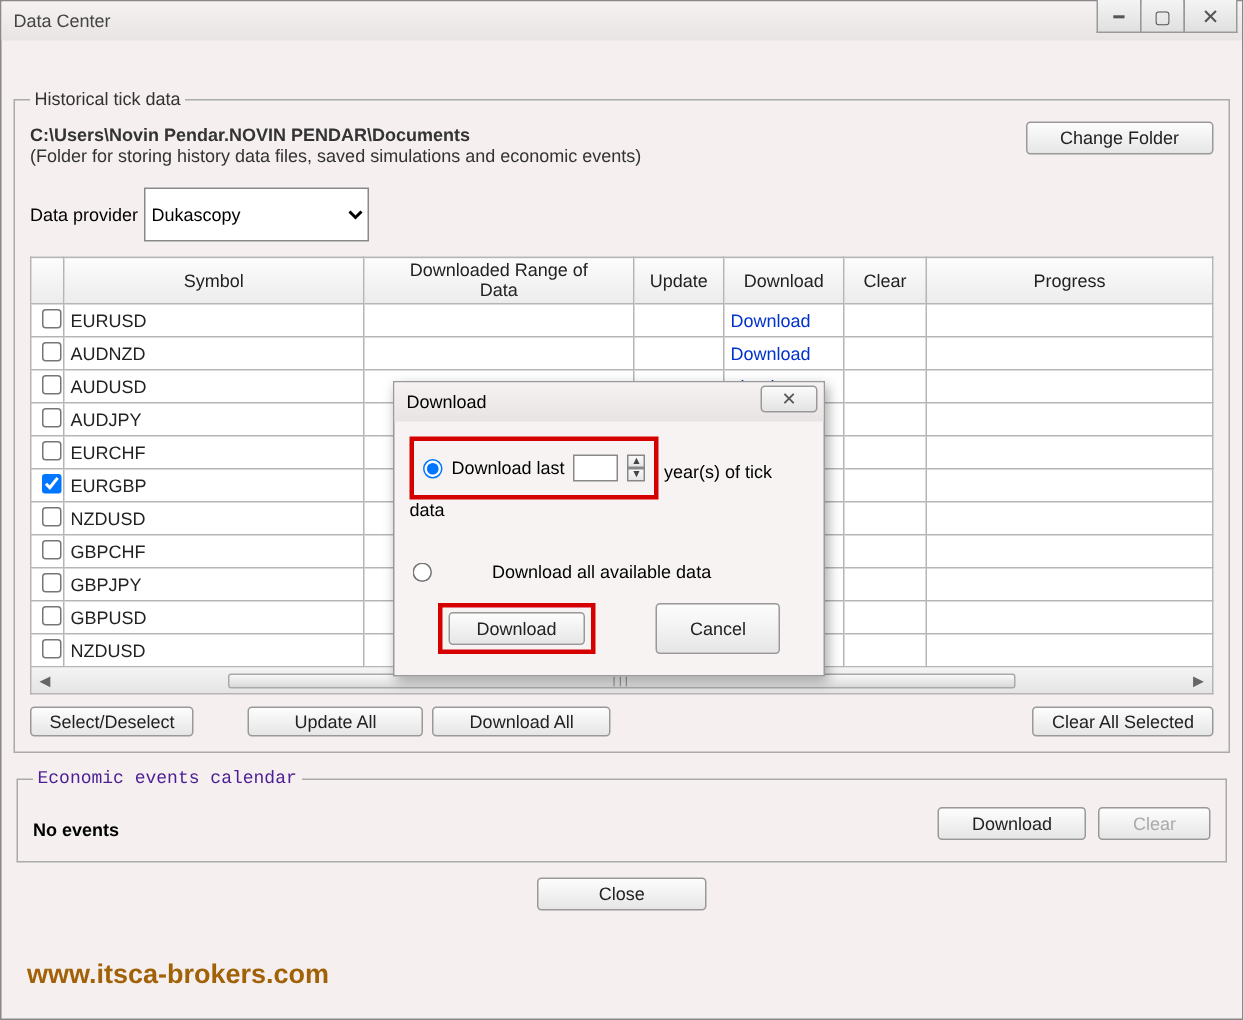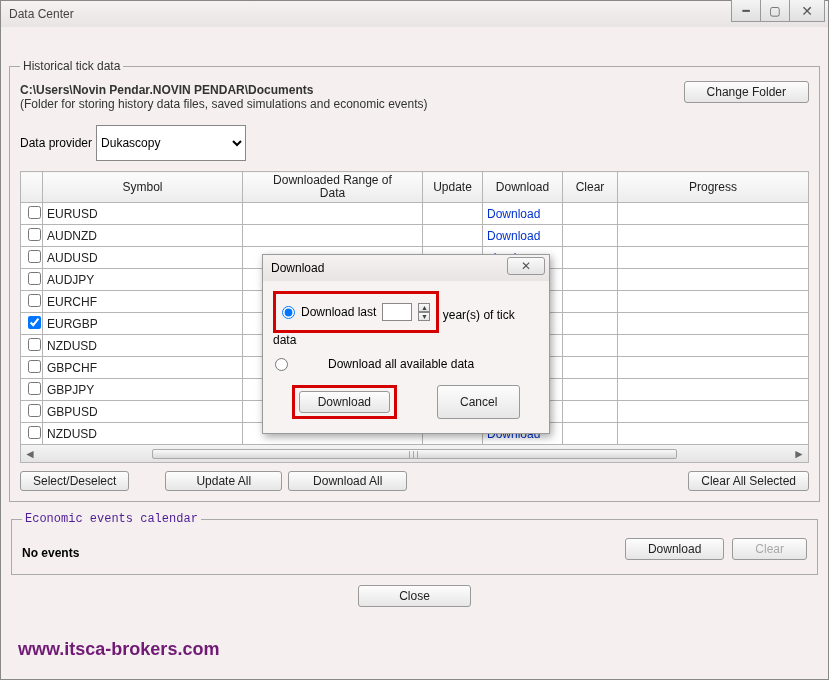--- a/index.html
+++ b/index.html
@@ -35,21 +35,21 @@
     .hsb { height: 18px; background: linear-gradient(#f4f4f4,#e4e4e4); border: 1px solid #b5b5b5; border-top: none; display: flex; align-items: center; justify-content: space-between; margin-top: 0; }
     .hsb .arrow { width: 18px; text-align: center; color: #666; }
     .hsb .track { flex: 1; display: flex; justify-content: center; }
     .hsb .thumb { width: 70%; height: 10px; background: linear-gradient(#f9f9f9, #d9d9d9); border: 1px solid #aaa; border-radius: 2px; display:flex; align-items:center; justify-content:center; color:#888; letter-spacing:2px; font-size:8px; }
     .btnrow { display: flex; gap: 6px; margin-top: 8px; align-items: center; }
     .btnrow .spacer { flex: 1; }
     fieldset.econ { border: 1px solid #aaa; padding: 10px 10px 14px 10px; margin-top: 10px; }
     fieldset.econ > legend { color: #4c1d95; padding: 0 3px; font-family: Liberation Mono, monospace; }
     .noevt { font-weight: bold; margin-top: 10px; }
     .footer-row { margin-top: 10px; display: flex; align-items: center; justify-content: center; position: relative; }
-    .watermark { position: absolute; left: 18px; bottom: 20px; color: #701a75; font-weight: bold; font-size: 18px; font-family: Arial; }
+    .watermark { position: absolute; left: 18px; bottom: 20px; color: #a16207; font-weight: bold; font-size: 18px; font-family: Arial; }
     
     .modal { position: absolute; left: 262px; top: 254px; width: 288px; background: #f7f3f3; border: 1px solid #9a9a9a; box-shadow: 2px 3px 8px rgba(0,0,0,.35); }
     .modal .mtitle { height: 26px; background: linear-gradient(#f7f2f2,#e9e4e4); display: flex; align-items: center; padding-left: 8px; position: relative; }
     .modal .mclose { position: absolute; right: 4px; top: 2px; width: 38px; height: 18px; border: 1px solid #999; border-radius: 3px; background: linear-gradient(#fafafa,#e4e4e4); display:flex; align-items:center; justify-content:center; color:#555; font-family: Arial; }
     .modal .mbody { padding: 10px 10px 14px 10px; }
     .radio-row { display: flex; align-items: center; gap: 6px; margin: 6px 2px; }
     input.spin { width: 30px; height: 18px; border: 1px solid #888; }
     .spinbtns { display:flex; flex-direction:column; }
     .spinbtns span { width: 12px; height: 9px; border:1px solid #888; background:linear-gradient(#fafafa,#e6e6e6); font-size:7px; line-height:7px; text-align:center; color:#444; }
     .redbox { border: 3px solid #d50000; padding: 3px 4px; display: inline-flex; align-items: center; }
@@ -262,21 +262,21 @@
           <span>Download last</span>
           <input class="spin" value="" style="">
           <span class="spinbtns">
               <span>▲</span>
               <span>▼</span>
             </span>
         </span>
       </span>
       <span>year(s) of tick data</span>
 
-      <div class="radio-row" style="margin-top:10px;gap:40px;">
+      <div class="radio-row" style="margin-top:27px;gap:40px;">
         <input type="radio" style="">
         <span>Download all available data</span>
       </div>
 
       <div class="mbtns">
         <span class="redbox">
           <button class="btn" style="padding:3px 18px;">Download</button>
         </span>
         <button class="btn" style="padding:3px 22px;">Cancel</button>
       </div>

